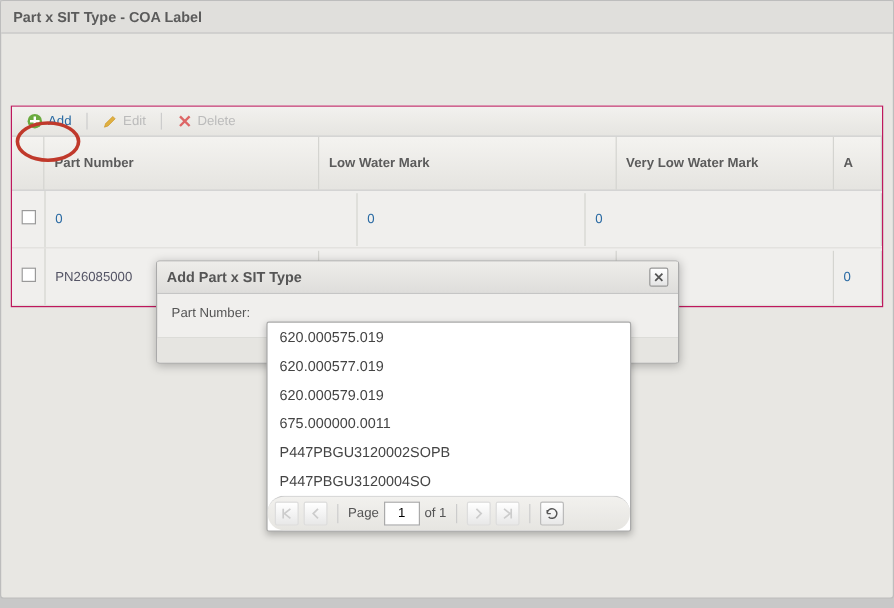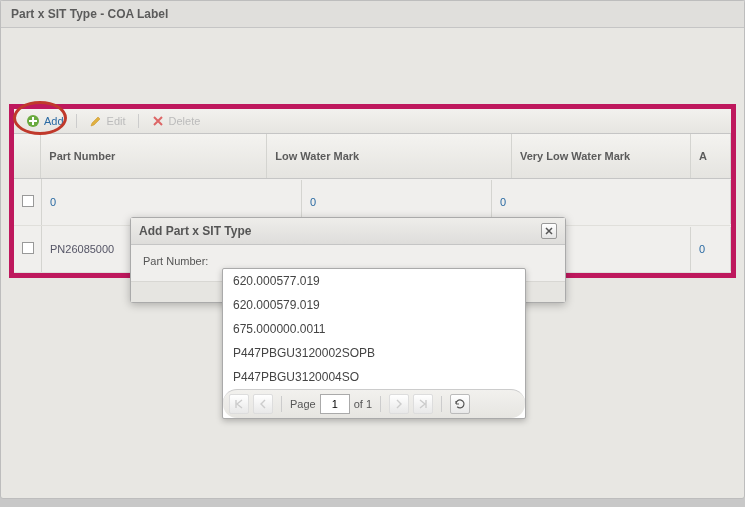--- a/index.html
+++ b/index.html
@@ -21,22 +21,22 @@
   .panel-header {
     padding: 6px 10px;
     background: #e0dfdc;
     border-bottom: 1px solid #c5c5c5;
     font-weight: bold;
     color: #5b5b5b;
     font-size: 12px;
   }
   .content-gap { height: 60px; }
   .grid-wrap {
-    border: 5px solid #be185d;
-    margin: 16px 8px;
+    border: 1px solid #be185d;
+    margin: 0 8px;
     background: #f0efed;
   }
   .toolbar {
     display: flex;
     align-items: center;
     gap: 4px;
     padding: 3px 6px;
     background: linear-gradient(#f2f1ee, #e6e5e1);
     border-bottom: 1px solid #c5c5c5;
   }
@@ -266,20 +266,21 @@
   <div class="modal-body">
     <div class="form-row">
       <label>Part Number:</label>
     </div>
   </div>
   <div class="modal-footer"></div>
 </div>
 
 <div class="dropdown">
   <div class="dd-list">
+    <div class="dd-item">620.000575.019</div>
     <div class="dd-item">620.000577.019</div>
     <div class="dd-item">620.000579.019</div>
     <div class="dd-item">675.000000.0011</div>
     <div class="dd-item">P447PBGU3120002SOPB</div>
     <div class="dd-item">P447PBGU3120004SO</div>
   </div>
   <div class="dd-pager">
     <span class="pg-btn disabled">
       <svg width="10" height="10" viewBox="0 0 10 10">
           <path d="M2 1v8M8 1L3 5l5 4" fill="none" stroke="currentColor" stroke-width="1.4"></path>

